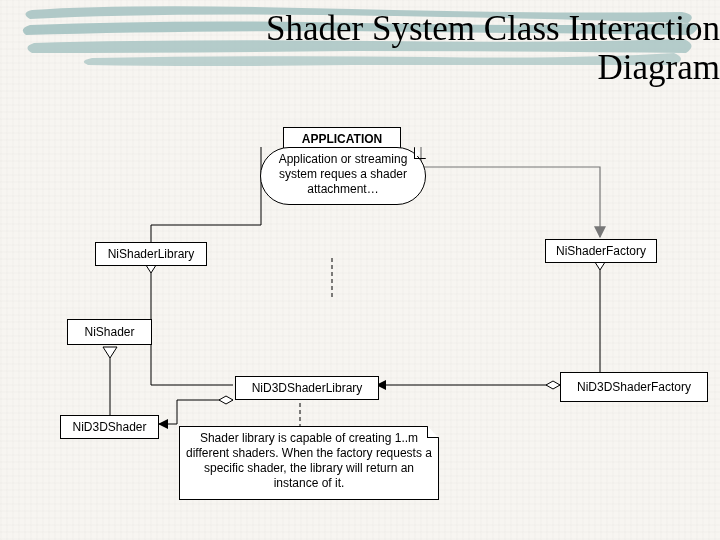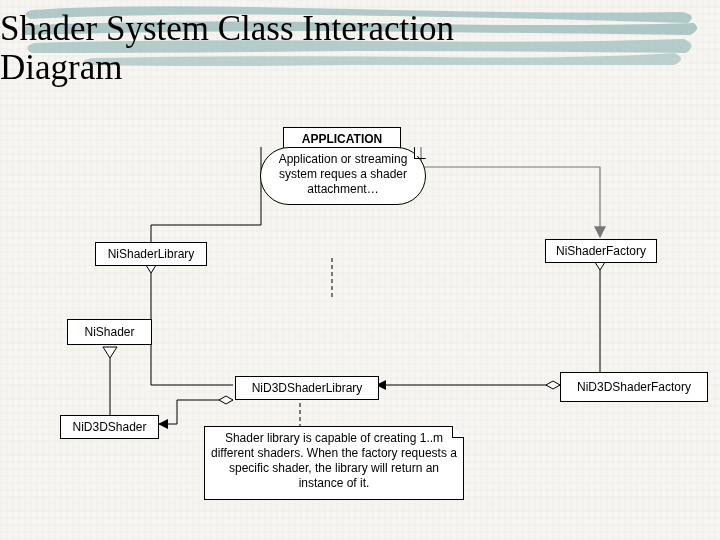--- a/index.html
+++ b/index.html
@@ -27,21 +27,21 @@
     top: 5px;
     width: 676px;
     height: 65px;
   }
   .brush svg { width: 100%; height: 100%; display:block; }
   .title {
     position: absolute;
     top: 10px;
     left: 0;
     width: 720px;
-    text-align: left;
+    text-align: right;
     font-family: Georgia, "Times New Roman", serif;
     font-size: 35px;
     color: #000;
     line-height: 1.1;
   }
   .title .line2 { display:block; }
 
   
   .canvas {
     position: absolute;
@@ -185,18 +185,18 @@
   <div class="box" style="left:560px; top:372px; width:148px; height:30px;">NiD3DShaderFactory</div>
 
   <div class="box" style="left:60px; top:415px; width:99px; height:23px;">NiD3DShader</div>
 
   <div class="note mask-corner" style="left:260px; top:147px; width:166px; height:58px;border-radius:29px;">
     <span>Application or streaming system reques a shader attachment…</span>
     <span class="dog-ear"></span>
   </div>
 
 
-  <div class="note mask-corner" style="left:179px; top:426px; width:260px; height:74px;margin-left:25px;">
+  <div class="note mask-corner" style="left:179px; top:426px; width:260px; height:74px;">
     <span>Shader library is capable of creating 1..m different shaders. When the factory requests a specific shader, the library will return an instance of it.</span>
     <span class="dog-ear"></span>
   </div>
 
 </div>
 
 </body></html>

